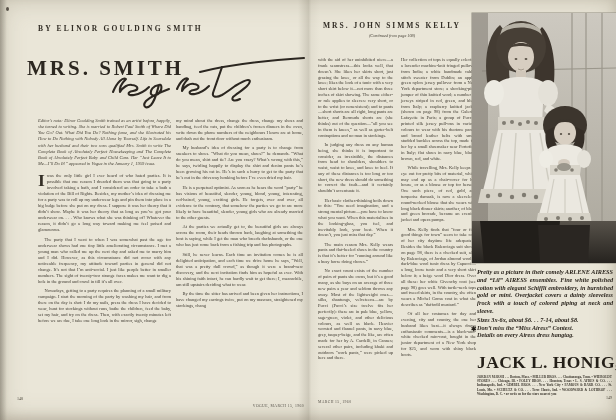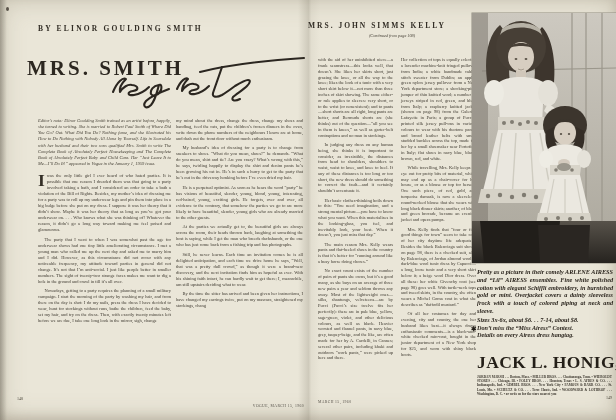--- a/index.html
+++ b/index.html
@@ -28,21 +28,21 @@
 
   .col{font-size:9px;line-height:12px;text-align:justify;color:#3e3930;}
   .col p{margin:0 0 7px 0;text-indent:13px;}
   .col p.noindent{text-indent:0;}
   .ednote{font-style:italic;color:#454036;line-height:12.4px;margin-bottom:12px !important;}
   .dropcap{float:left;font-size:35px;line-height:29px;font-weight:bold;color:#332e26;
     margin:1px 4px 0 0;letter-spacing:0;}
   #col1{left:38px;top:117px;width:266px;}
   #col2{left:176px;top:117px;width:254px;}
 
-  .rhead{left:308px;top:21px;width:168px;font-size:7.5px;font-weight:bold;
+  .rhead{left:308px;top:21px;width:168px;text-align:center;font-size:7.5px;font-weight:bold;
     letter-spacing:2px;color:#322d25;}
   .rcont{left:308px;top:33px;width:336px;text-align:center;font-style:italic;font-size:8.5px;color:#4a453b;}
   #colA{left:318px;top:57px;width:150px;}
   #colB{left:401px;top:57px;width:150px;}
   #colA,#colB{line-height:11.6px;}
 
   .photo{left:472px;top:13px;width:144px;height:250px;background:#b9b5ab;box-shadow:0 0 0 .5px #8f8b80;}
 
   .ad{left:477px;top:268px;width:272px;font-style:italic;font-weight:bold;
     font-size:12.4px;line-height:15.8px;color:#2a241d;text-align:justify;}

